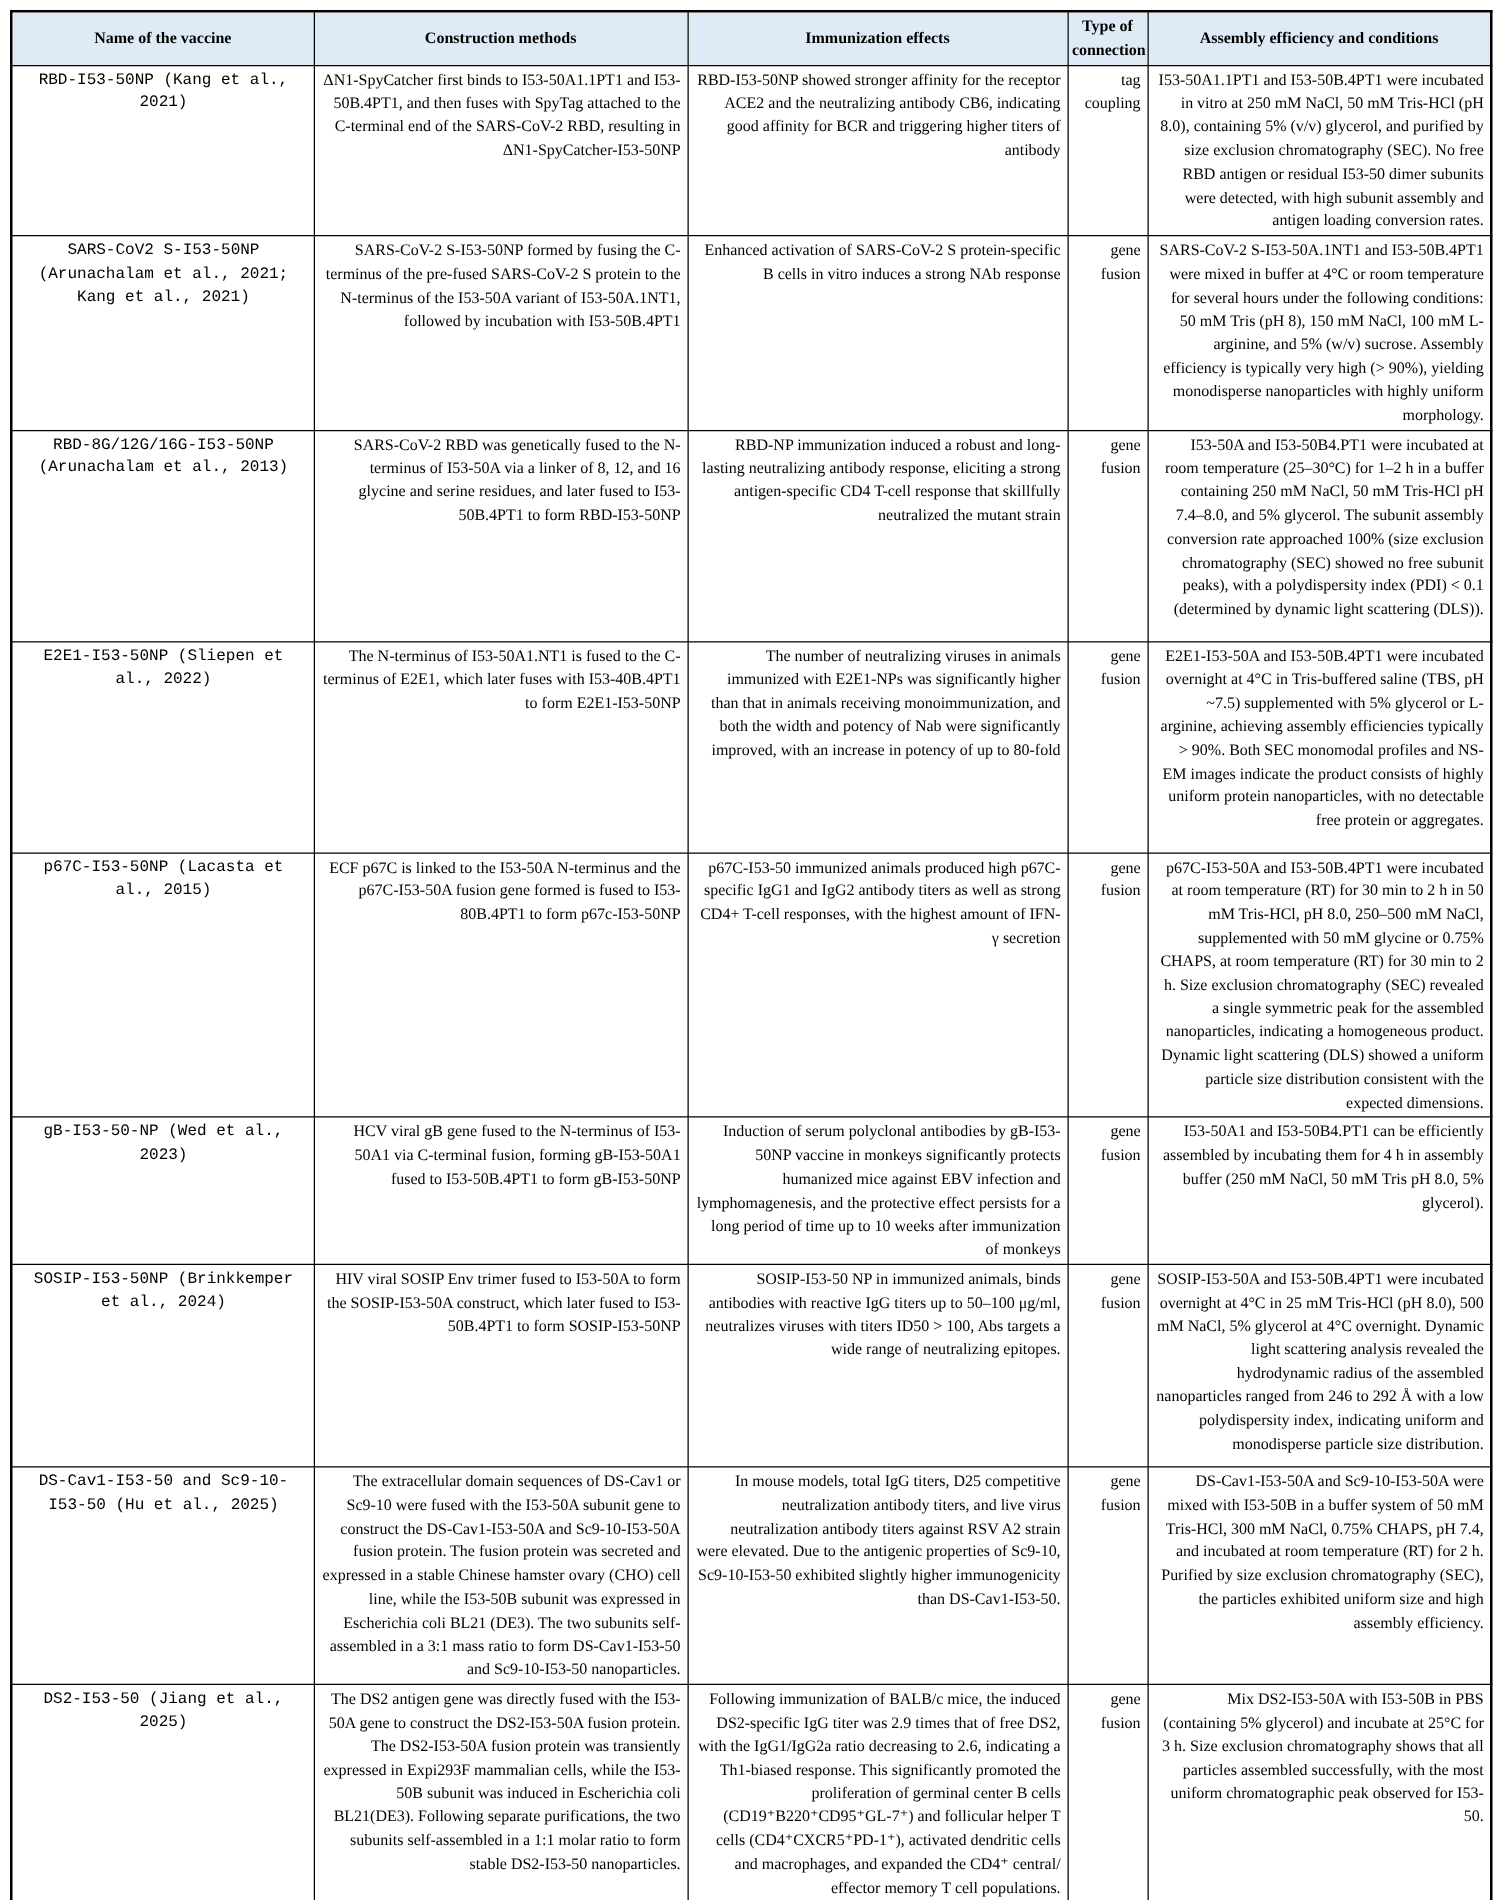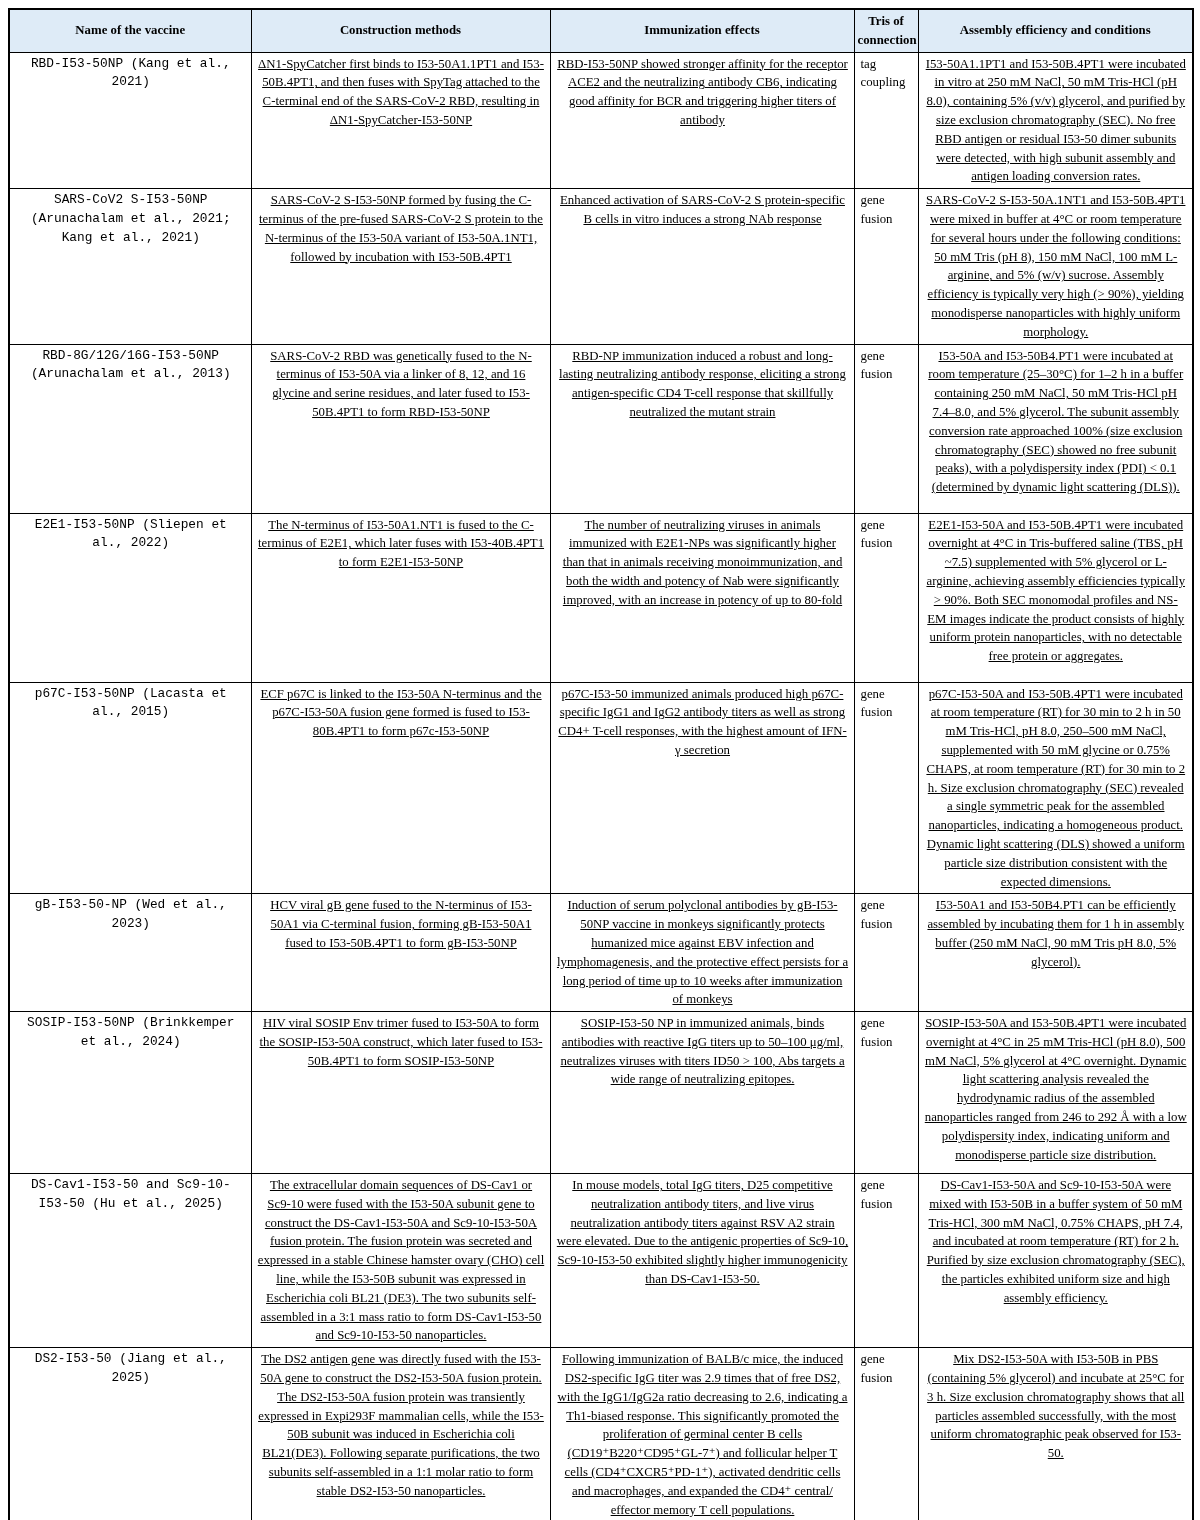--- a/index.html
+++ b/index.html
@@ -38,43 +38,43 @@
   table.vaccine-table td {
     vertical-align: top;
     padding: 2px 5px 2px 6px;
   }
   td.cell-name {
     text-align: center;
     padding: 2px 4px;
     font-family: Liberation Mono, monospace;
   }
   td.cell-connection {
-    text-align: left;
+    text-align: right;
     padding: 2px 2px;
   }
-  td.cell-text { text-align: center; text-decoration: underline; }
+  td.cell-text { text-align: right; }
 </style>
 </head>
 <body>
 
 <div class="page">
   <table class="vaccine-table">
     <colgroup>
       <col style="width:242px">
       <col style="width:299px">
       <col style="width:304px">
       <col style="width:64px">
       <col style="width:275px">
     </colgroup>
     <thead>
       <tr style="height:42px">
         <th>Name of the vaccine</th>
         <th>Construction methods</th>
         <th>Immunization effects</th>
-        <th>Tris of connection</th>
+        <th>Type of connection</th>
         <th>Assembly efficiency and conditions</th>
       </tr>
     </thead>
     <tbody>
       <tr style="height:136px">
         <td class="cell-name">RBD-I53-50NP (Kang et al., 2021)</td>
         <td class="cell-text">ΔN1-SpyCatcher first binds to I53-50A1.1PT1 and I53-50B.4PT1, and then fuses with SpyTag attached to the C-terminal end of the SARS-CoV-2 RBD, resulting in ΔN1-SpyCatcher-I53-50NP</td>
         <td class="cell-text">RBD-I53-50NP showed stronger affinity for the receptor ACE2 and the neutralizing antibody CB6, indicating good affinity for BCR and triggering higher titers of antibody</td>
         <td class="cell-connection">tag coupling</td>
         <td class="cell-text">I53-50A1.1PT1 and I53-50B.4PT1 were incubated in vitro at 250 mM NaCl, 50 mM Tris-HCl (pH 8.0), containing 5% (v/v) glycerol, and purified by size exclusion chromatography (SEC). No free RBD antigen or residual I53-50 dimer subunits were detected, with high subunit assembly and antigen loading conversion rates.</td>
@@ -105,21 +105,21 @@
         <td class="cell-text">ECF p67C is linked to the I53-50A N-terminus and the p67C-I53-50A fusion gene formed is fused to I53-80B.4PT1 to form p67c-I53-50NP</td>
         <td class="cell-text">p67C-I53-50 immunized animals produced high p67C-specific IgG1 and IgG2 antibody titers as well as strong CD4+ T-cell responses, with the highest amount of IFN-γ secretion</td>
         <td class="cell-connection">gene fusion</td>
         <td class="cell-text">p67C-I53-50A and I53-50B.4PT1 were incubated at room temperature (RT) for 30 min to 2 h in 50 mM Tris-HCl, pH 8.0, 250–500 mM NaCl, supplemented with 50 mM glycine or 0.75% CHAPS, at room temperature (RT) for 30 min to 2 h. Size exclusion chromatography (SEC) revealed a single symmetric peak for the assembled nanoparticles, indicating a homogeneous product. Dynamic light scattering (DLS) showed a uniform particle size distribution consistent with the expected dimensions.</td>
       </tr>
       <tr style="height:116px">
         <td class="cell-name">gB-I53-50-NP (Wed et al., 2023)</td>
         <td class="cell-text">HCV viral gB gene fused to the N-terminus of I53-50A1 via C-terminal fusion, forming gB-I53-50A1 fused to I53-50B.4PT1 to form gB-I53-50NP</td>
         <td class="cell-text">Induction of serum polyclonal antibodies by gB-I53-50NP vaccine in monkeys significantly protects humanized mice against EBV infection and lymphomagenesis, and the protective effect persists for a long period of time up to 10 weeks after immunization of monkeys</td>
         <td class="cell-connection">gene fusion</td>
-        <td class="cell-text">I53-50A1 and I53-50B4.PT1 can be efficiently assembled by incubating them for 1 h in assembly buffer (250 mM NaCl, 90 mM Tris pH 8.0, 5% glycerol).</td>
+        <td class="cell-text">I53-50A1 and I53-50B4.PT1 can be efficiently assembled by incubating them for 4 h in assembly buffer (250 mM NaCl, 50 mM Tris pH 8.0, 5% glycerol).</td>
       </tr>
       <tr style="height:162px">
         <td class="cell-name">SOSIP-I53-50NP (Brinkkemper et al., 2024)</td>
         <td class="cell-text">HIV viral SOSIP Env trimer fused to I53-50A to form the SOSIP-I53-50A construct, which later fused to I53-50B.4PT1 to form SOSIP-I53-50NP</td>
         <td class="cell-text">SOSIP-I53-50 NP in immunized animals, binds antibodies with reactive IgG titers up to 50–100 μg/ml, neutralizes viruses with titers ID50 &gt; 100, Abs targets a wide range of neutralizing epitopes.</td>
         <td class="cell-connection">gene fusion</td>
         <td class="cell-text">SOSIP-I53-50A and I53-50B.4PT1 were incubated overnight at 4°C in 25 mM Tris-HCl (pH 8.0), 500 mM NaCl, 5% glycerol at 4°C overnight. Dynamic light scattering analysis revealed the hydrodynamic radius of the assembled nanoparticles ranged from 246 to 292 Å with a low polydispersity index, indicating uniform and monodisperse particle size distribution.</td>
       </tr>
       <tr style="height:173px">
         <td class="cell-name">DS-Cav1-I53-50 and Sc9-10-I53-50 (Hu et al., 2025)</td>

